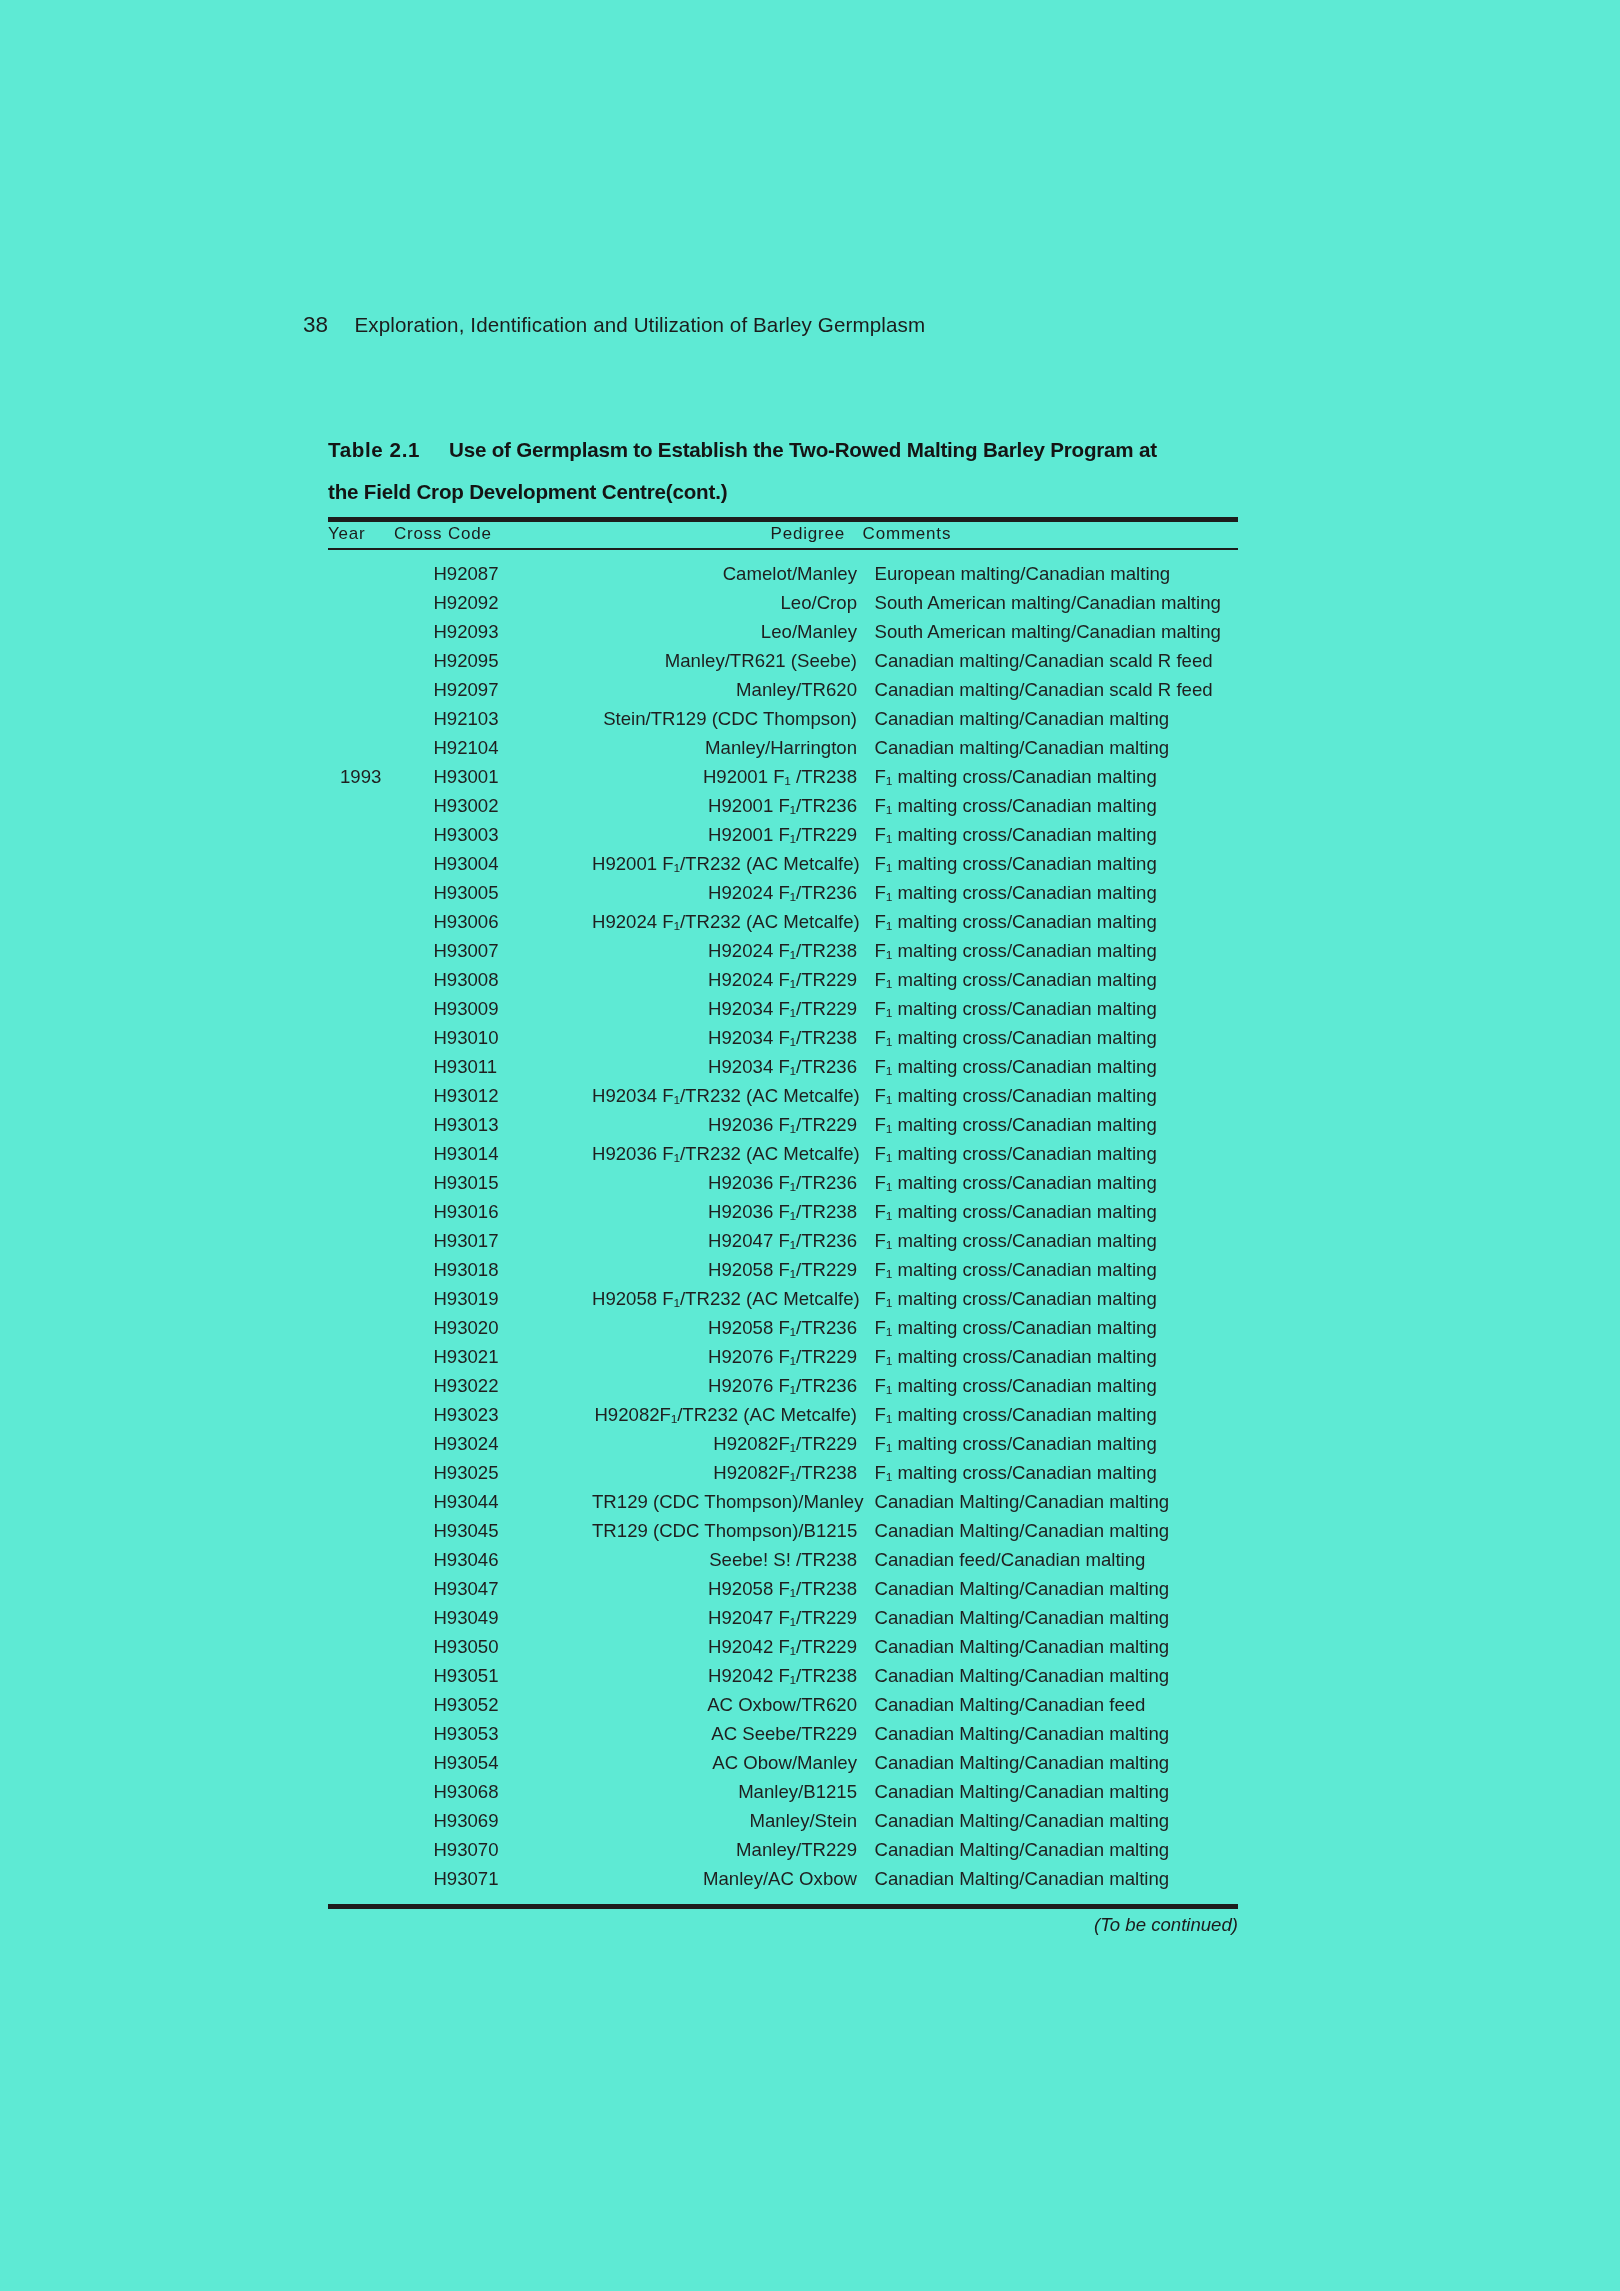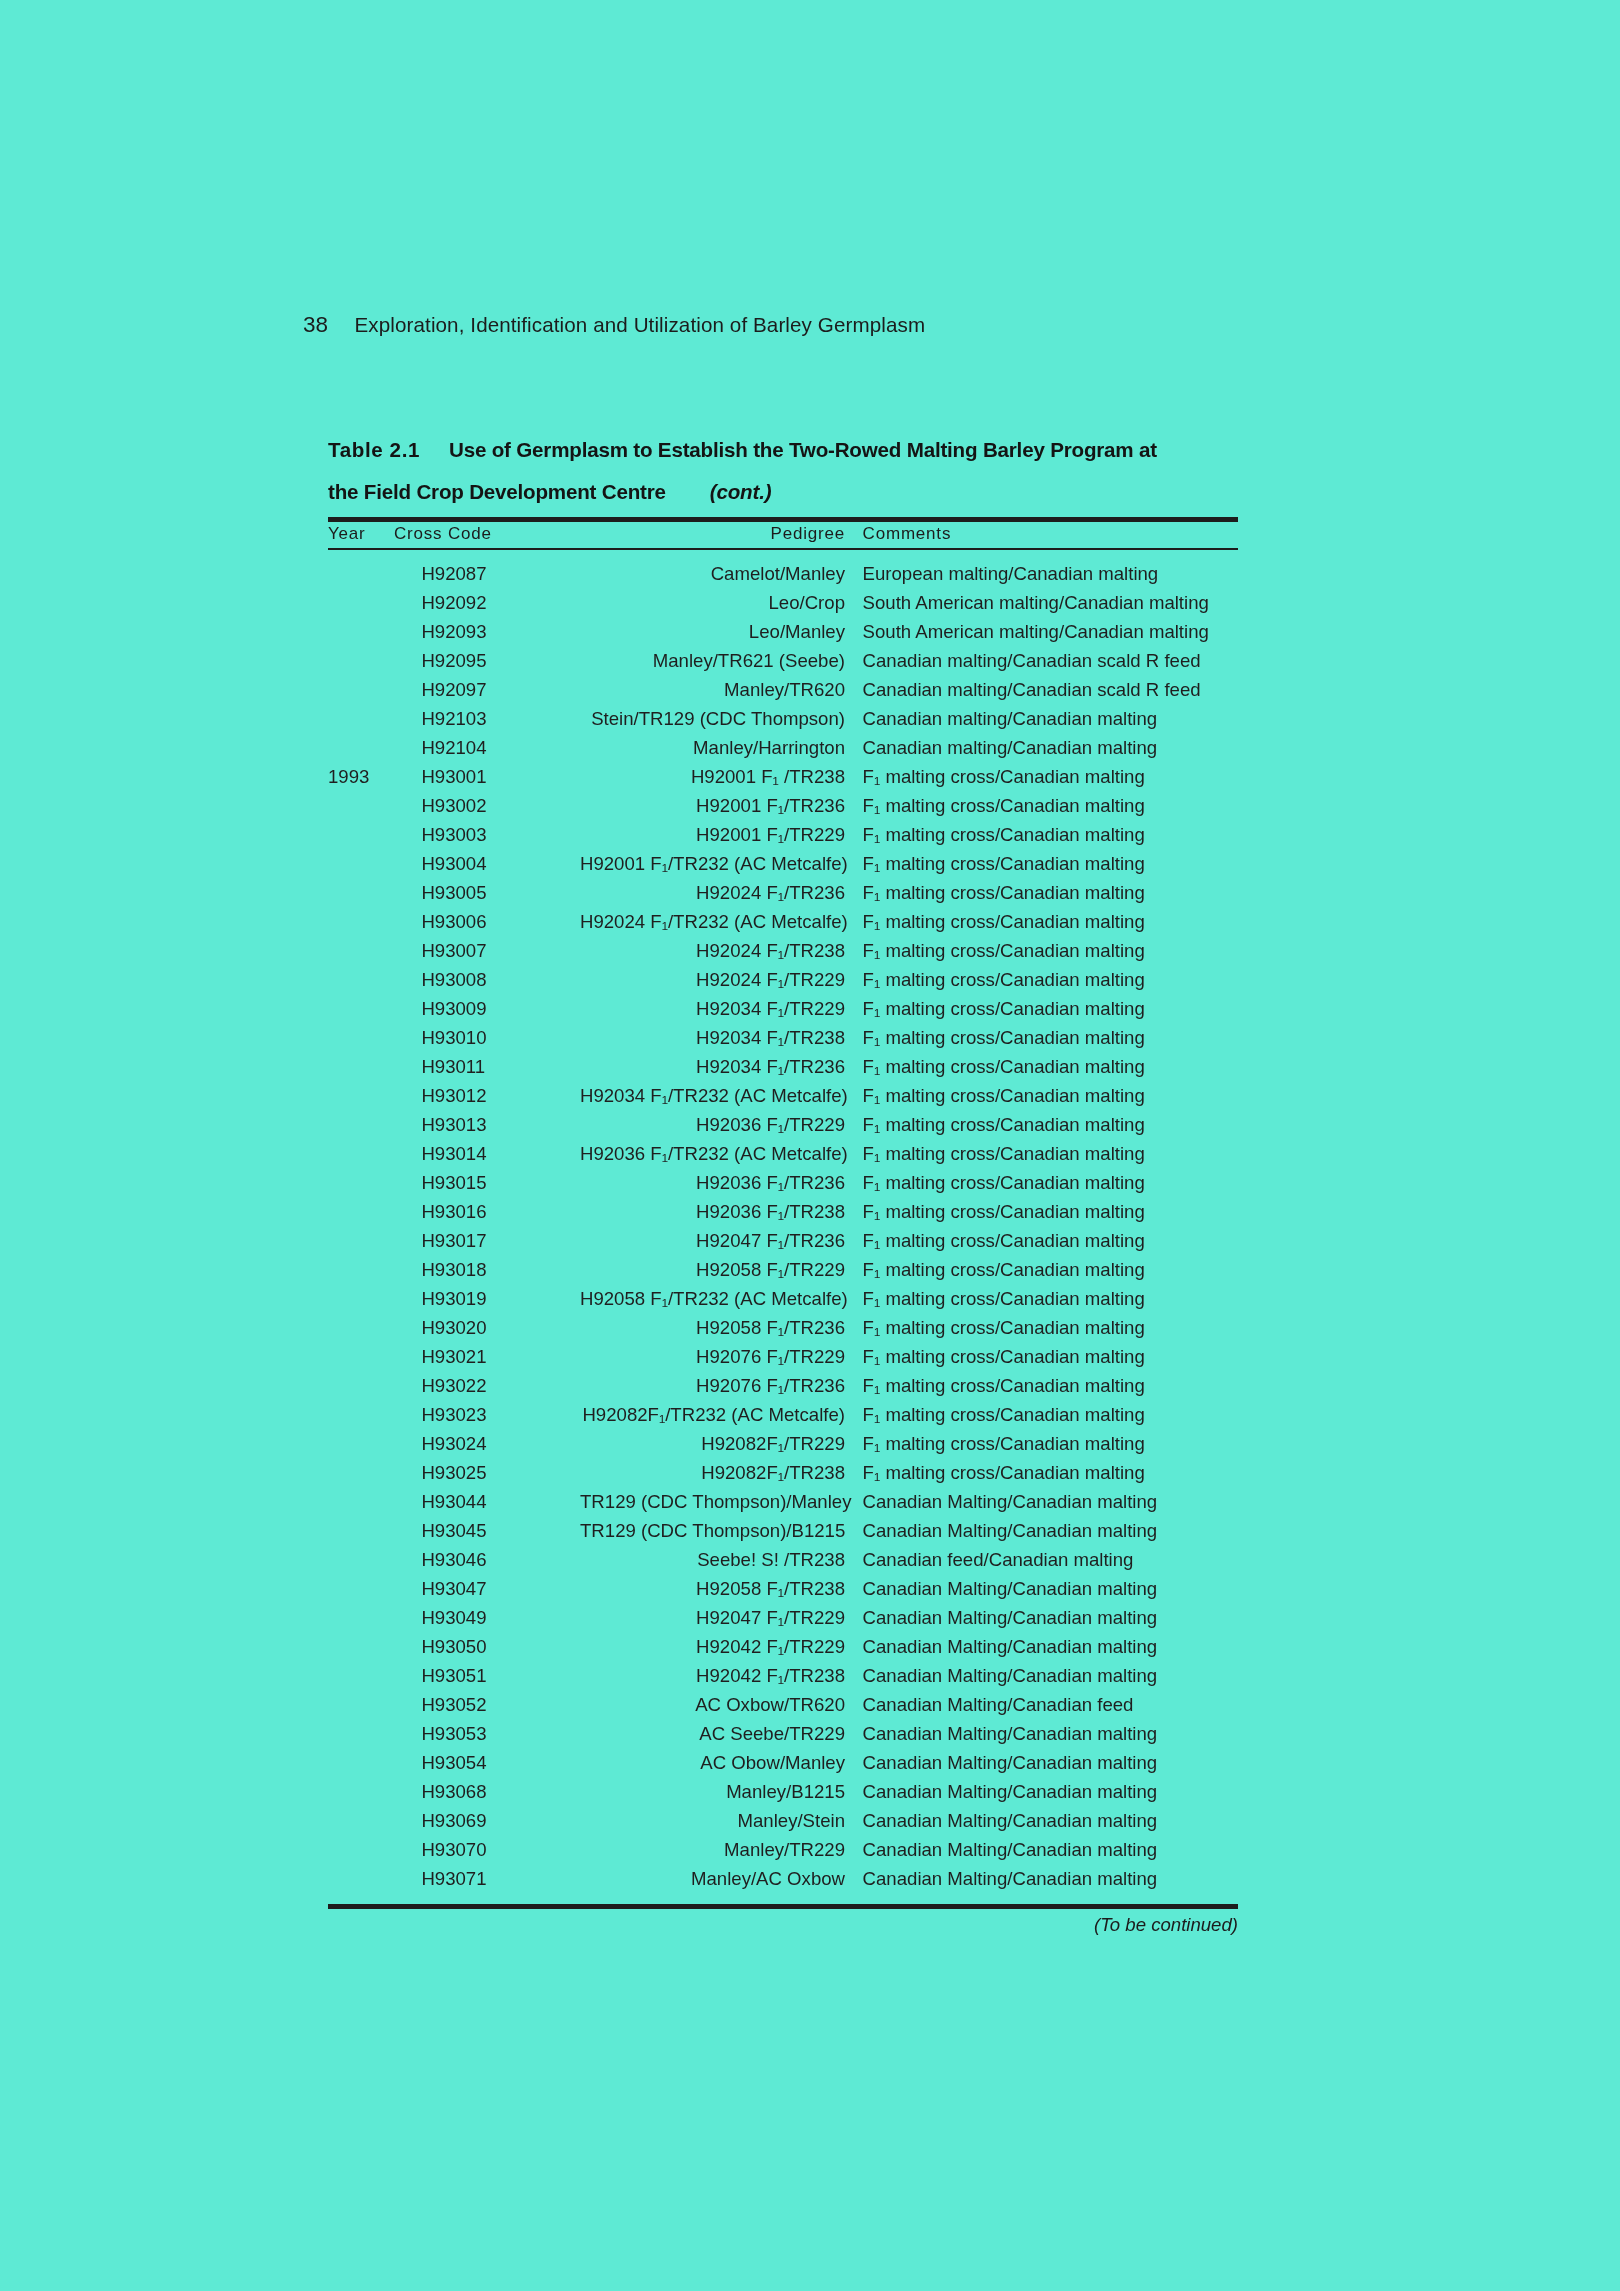--- a/index.html
+++ b/index.html
@@ -16,34 +16,34 @@
     display:flex;align-items:baseline;gap:26.5px;
   }
   .folio{font-size:22.5px;color:#1c1c1c;}
   .running-title{font-size:20.6px;letter-spacing:0.1px;color:#1c1c1c;}
   .table-title{
     position:absolute;left:328px;top:429px;width:912px;
     font-weight:bold;font-size:20.6px;color:#141414;
   }
   .title-line{white-space:nowrap;line-height:42px;letter-spacing:-0.2px;}
   .title-label{margin-right:29px;letter-spacing:0.6px;text-align:right;}
-  .cont{font-style:italic;margin-left:44px;}
+  .cont{}
   .rule{position:absolute;left:328px;width:910px;background:#1d1d1d;}
   .rule-top{top:517px;height:4.9px;}
   .rule-mid{top:548px;height:2px;}
   .rule-bottom{top:1904px;height:4.9px;}
   .thead{
     position:absolute;left:328px;top:521px;width:910px;height:25.5px;
     display:grid;grid-template-columns:66px 186px 265px 393px;
     align-items:center;font-size:17px;letter-spacing:0.8px;color:#1c1c1c;
   }
   .th{white-space:nowrap;}
   .th-pedigree{text-align:right;}
   .th-comments{padding-left:17.6px;}
-  .tbody{position:absolute;left:328px;top:559px;width:910px;}
+  .tbody{position:absolute;left:340px;top:559px;width:910px;}
   .row{
     display:grid;grid-template-columns:66px 186px 265px 393px;
     height:29px;align-items:center;font-size:18.6px;color:#1f1f1f;
   }
   .cell{white-space:nowrap;}
   .cell.cross-code{padding-left:27.4px;}
   .cell.pedigree{text-align:right;}
   .cell.comments{padding-left:17.6px;}
   .table-footer{
     position:absolute;left:328px;top:1914px;width:910px;

